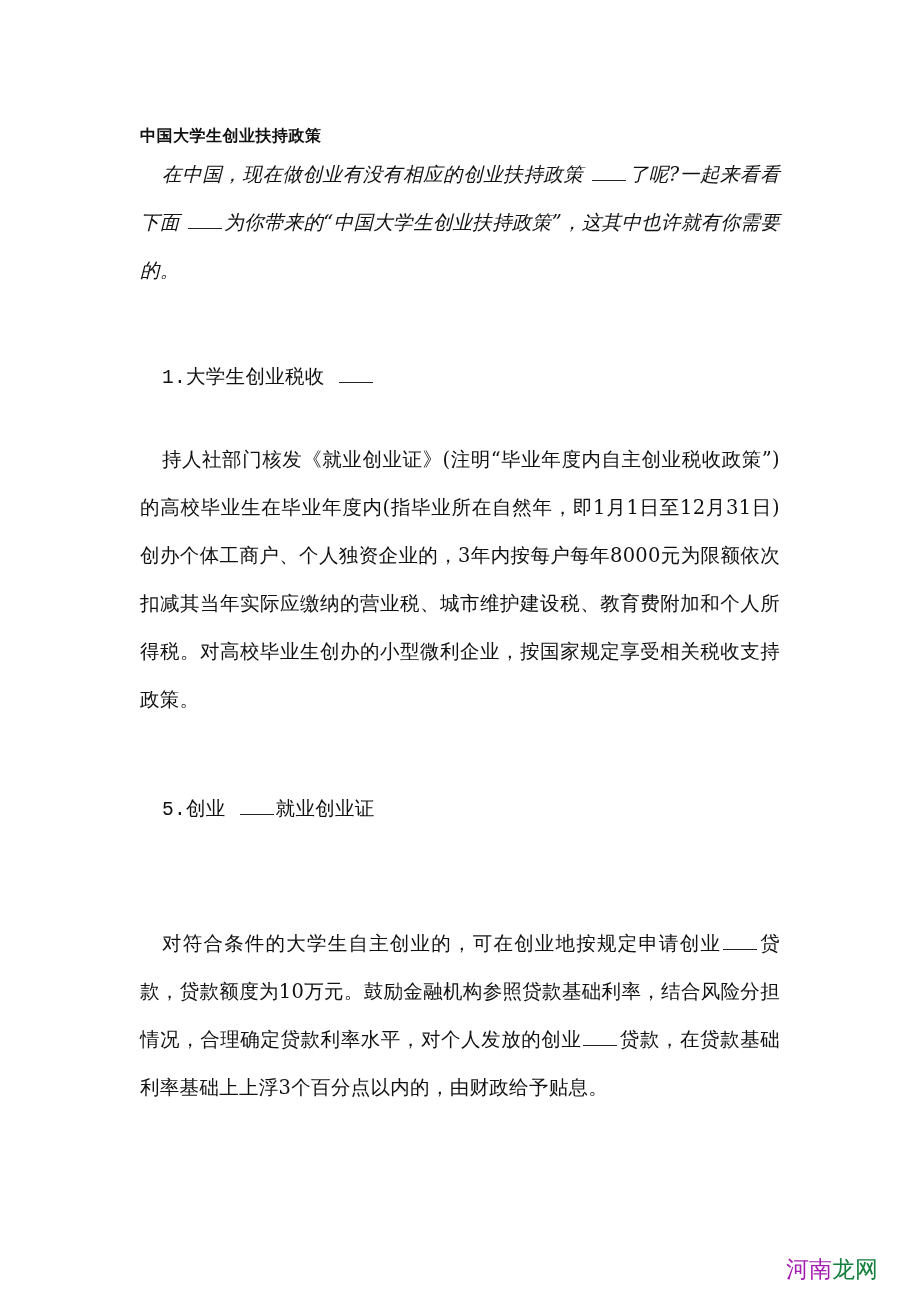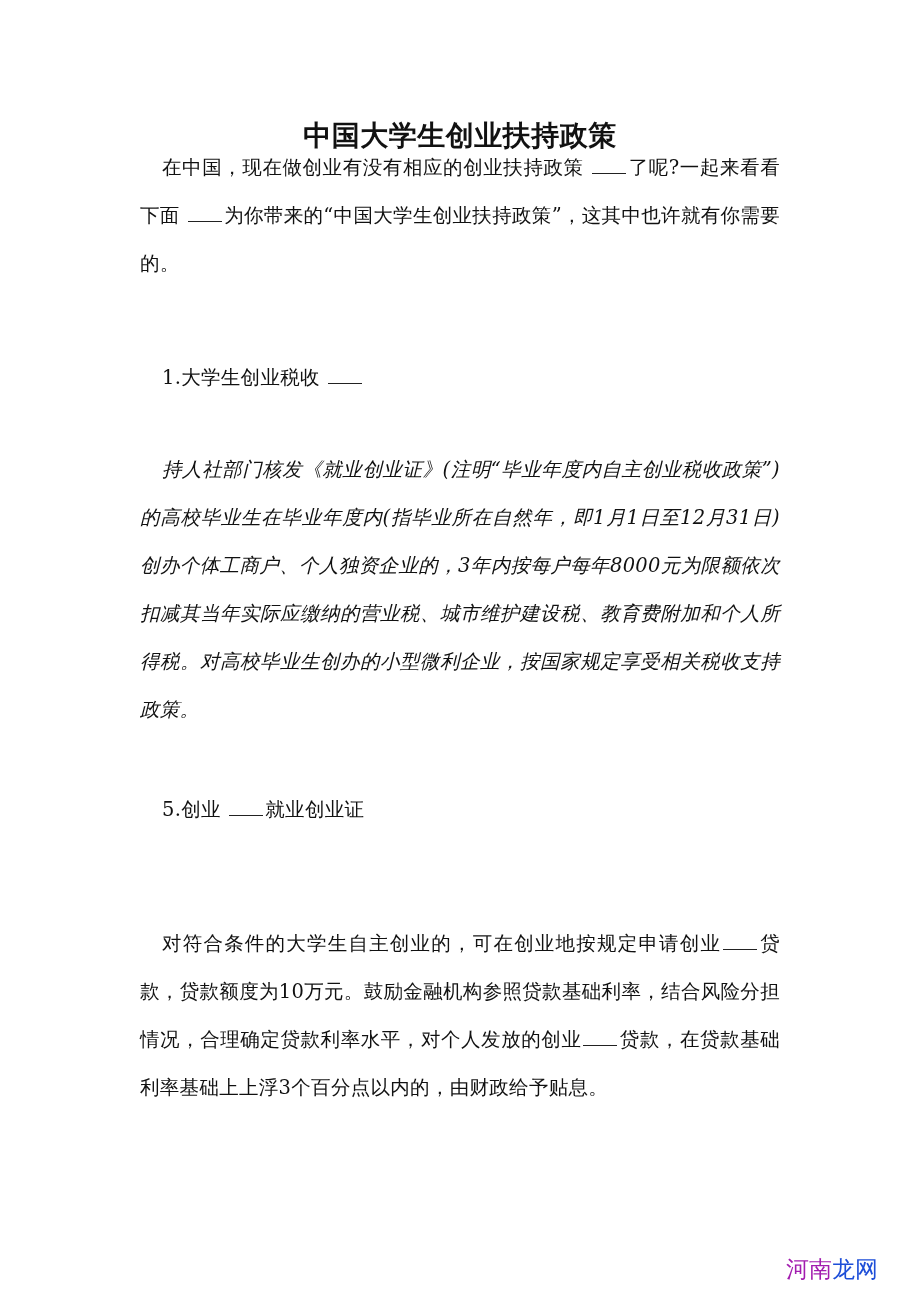--- a/index.html
+++ b/index.html
@@ -19,24 +19,24 @@
     position: absolute;
     left: 140px;
     top: 0;
     width: 640px;
   }
   .title {
     position: absolute;
     left: 0;
     width: 640px;
     top: 120px;
-    text-align: center;
+    text-align: left;
     font-family: "DejaVu Sans", "Liberation Sans", sans-serif;
     font-weight: bold;
-    font-size: 28px;
+    font-size: 16px;
     line-height: 32px;
     letter-spacing: 0.5px;
   }
   .para {
     position: absolute;
     left: 0;
     width: 640px;
     font-size: 19.5px;
     line-height: 48px;
     text-align: justify;
@@ -44,53 +44,54 @@
     margin: 0;
     letter-spacing: 0.3px;
   }
   .heading {
     position: absolute;
     left: 22px;
     font-size: 19.5px;
     line-height: 32px;
     margin: 0;
     letter-spacing: 0.3px;
+    font-family: Liberation Mono, monospace;
   }
   .blank {
     display: inline-block;
     width: 34px;
     border-bottom: 1px solid #222;
     height: 14px;
     margin: 0 2px;
     vertical-align: baseline;
   }
   .watermark {
     position: absolute;
     left: 786px;
     top: 1255px;
     font-family: "DejaVu Sans", "Liberation Sans", sans-serif;
     font-size: 23px;
     line-height: 28px;
     letter-spacing: 0px;
   }
   .wm-a { color: #a21caf; }
-  .wm-b { color: #1d4ed8; }
+  .wm-b { color: #15803d; }
 </style>
 </head>
 <body>
 
 <div class="page">
 
   <div class="title">中国大学生创业扶持政策</div>
 
-  <p class="para" style="top:144px;"><span>在中国，现在做创业有没有相应的创业扶持政策 </span><span class="blank"></span><span>了呢?一起来看看下面 </span><span class="blank"></span><span>为你带来的“中国大学生创业扶持政策”，这其中也许就有你需要的。</span></p>
+  <p class="para" style="top:151px;font-style:italic;"><span>在中国，现在做创业有没有相应的创业扶持政策 </span><span class="blank"></span><span>了呢?一起来看看下面 </span><span class="blank"></span><span>为你带来的“中国大学生创业扶持政策”，这其中也许就有你需要的。</span></p>
 
   <p class="heading" style="top:362px;"><span>1.大学生创业税收 </span><span class="blank"></span></p>
 
-  <p class="para" style="top:446px;font-style:italic;">持人社部门核发《就业创业证》(注明“毕业年度内自主创业税收政策”)的高校毕业生在毕业年度内(指毕业所在自然年，即1月1日至12月31日)创办个体工商户、个人独资企业的，3年内按每户每年8000元为限额依次扣减其当年实际应缴纳的营业税、城市维护建设税、教育费附加和个人所得税。对高校毕业生创办的小型微利企业，按国家规定享受相关税收支持政策。</p>
+  <p class="para" style="top:436px;">持人社部门核发《就业创业证》(注明“毕业年度内自主创业税收政策”)的高校毕业生在毕业年度内(指毕业所在自然年，即1月1日至12月31日)创办个体工商户、个人独资企业的，3年内按每户每年8000元为限额依次扣减其当年实际应缴纳的营业税、城市维护建设税、教育费附加和个人所得税。对高校毕业生创办的小型微利企业，按国家规定享受相关税收支持政策。</p>
 
   <p class="heading" style="top:794px;"><span>5.创业 </span><span class="blank"></span><span>就业创业证</span></p>
 
   <p class="para" style="top:920px;"><span>对符合条件的大学生自主创业的，可在创业地按规定申请创业</span><span class="blank"></span><span>贷款，贷款额度为10万元。鼓励金融机构参照贷款基础利率，结合风险分担情况，合理确定贷款利率水平，对个人发放的创业</span><span class="blank"></span><span>贷款，在贷款基础利率基础上上浮3个百分点以内的，由财政给予贴息。</span></p>
 
 </div>
 
 <div class="watermark"><span class="wm-a">河南</span><span class="wm-b">龙网</span></div>
 
 </body></html>

